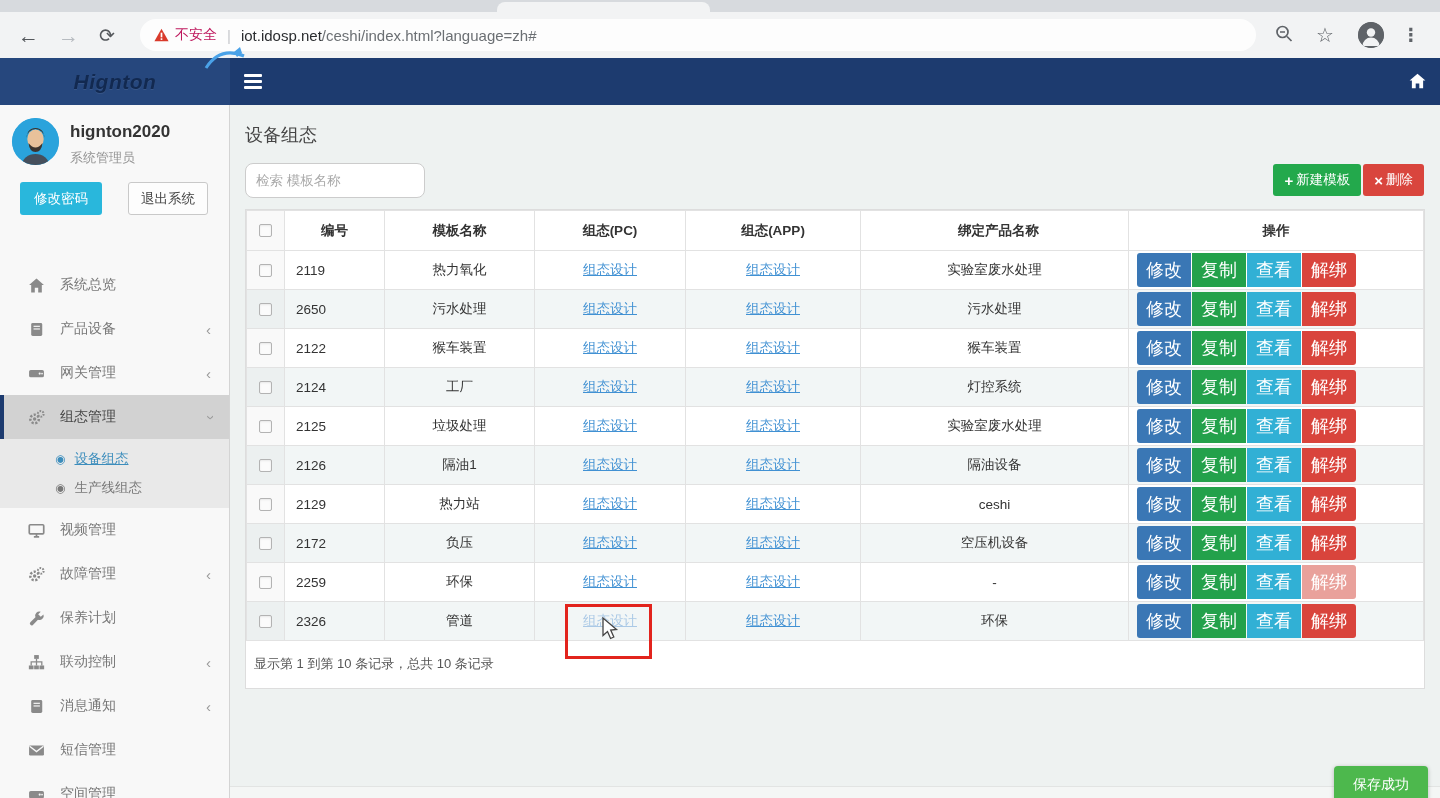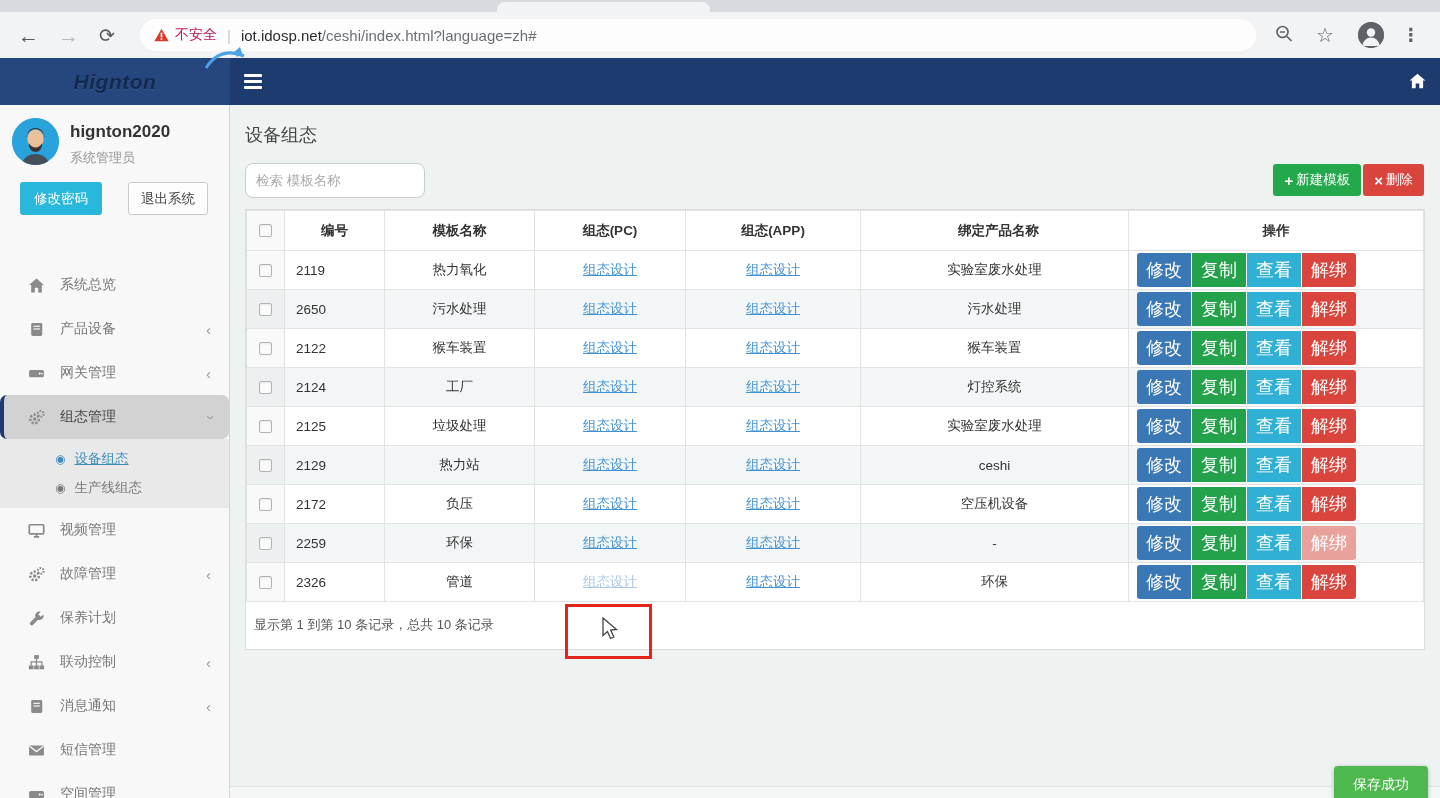--- a/index.html
+++ b/index.html
@@ -43,21 +43,21 @@
   .avatar { position:absolute; left:12px; top:13px; width:47px; height:47px; border-radius:50%; overflow:hidden; background:#2aa3dc; }
   .user-name { margin-left:58px; padding-top:4px; font-size:17px; font-weight:bold; color:#333; }
   .user-role { margin-left:58px; margin-top:7px; font-size:13px; color:#949494; }
   .user-btns { position:absolute; left:0; top:77px; width:230px; }
   .btn-chgpwd { position:absolute; left:20px; top:0; width:82px; height:33px; background:#29b7dc; color:#fff; border:none; border-radius:3px; font-size:13.5px; cursor:pointer; font-family:inherit; }
   .btn-logout { position:absolute; left:128px; top:0; width:80px; height:33px; background:#fdfdfd; color:#444; border:1px solid #c9c9c9; border-radius:3px; font-size:13.5px; cursor:pointer; font-family:inherit; }
   .menu { margin-top:34px; }
   .menu-item { position:relative; height:44px; display:flex; align-items:center; padding-left:28px; cursor:pointer; color:#787878; font-size:14px; }
   .menu-item .mi-icon { width:17px; height:17px; margin-right:15px; display:inline-flex; }
   .menu-item .mi-icon svg { width:17px; height:17px; }
-  .menu-item.active { background:#d2d2d2; border-left:4px solid #1d3b6f; padding-left:24px; color:#474747;border-radius:7px; }
+  .menu-item.active { background:#d2d2d2; border-left:4px solid #1d3b6f; padding-left:24px; color:#474747; }
   .mi-chevron { position:absolute; right:18px; font-size:15px; color:#9a9a9a; }
   .mi-chevron.down { transform:rotate(-90deg); }
   .submenu { background:#e9e9e9; padding:5px 0 6px 0; }
   .submenu-item { height:29px; display:flex; align-items:center; padding-left:55px; font-size:13.5px; color:#787878; cursor:pointer; }
   .submenu-item .dot { font-size:12px; margin-right:9px; }
   .submenu-item.active { color:#3c8dbc; }
   .submenu-item.active .label { text-decoration:underline; }
 
   
   .content { position:absolute; top:105px; left:230px; width:1210px; height:693px; background:#eef2f1; padding:0 15px; }
@@ -432,20 +432,38 @@
         <button class="abtn a-copy">复制</button>
         <button class="abtn a-view">查看</button>
         <button class="abtn a-unbind">解绑</button>
       </span>
     </td>
   </tr>
           <tr>
     <td class="col-cb">
               <div class="cb"></div>
             </td>
+    <td class="cell-id">2126</td>
+    <td>隔油1</td>
+    <td><a class="cfg-link lk-pc">组态设计</a></td>
+    <td><a class="cfg-link lk-app">组态设计</a></td>
+    <td>隔油设备</td>
+    <td class="cell-actions">
+      <span class="btn-group">
+        <button class="abtn a-edit">修改</button>
+        <button class="abtn a-copy">复制</button>
+        <button class="abtn a-view">查看</button>
+        <button class="abtn a-unbind">解绑</button>
+      </span>
+    </td>
+  </tr>
+          <tr>
+    <td class="col-cb">
+              <div class="cb"></div>
+            </td>
     <td class="cell-id">2129</td>
     <td>热力站</td>
     <td><a class="cfg-link lk-pc">组态设计</a></td>
     <td><a class="cfg-link lk-app">组态设计</a></td>
     <td>ceshi</td>
     <td class="cell-actions">
       <span class="btn-group">
         <button class="abtn a-edit">修改</button>
         <button class="abtn a-copy">复制</button>
         <button class="abtn a-view">查看</button>

